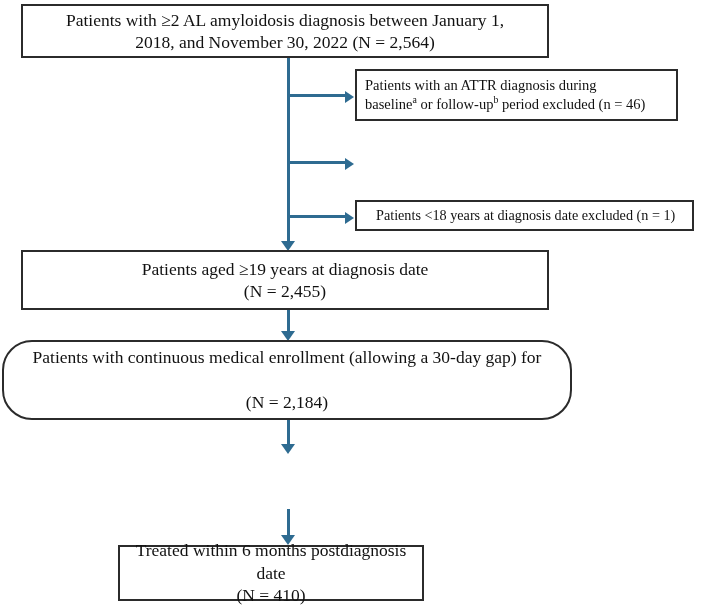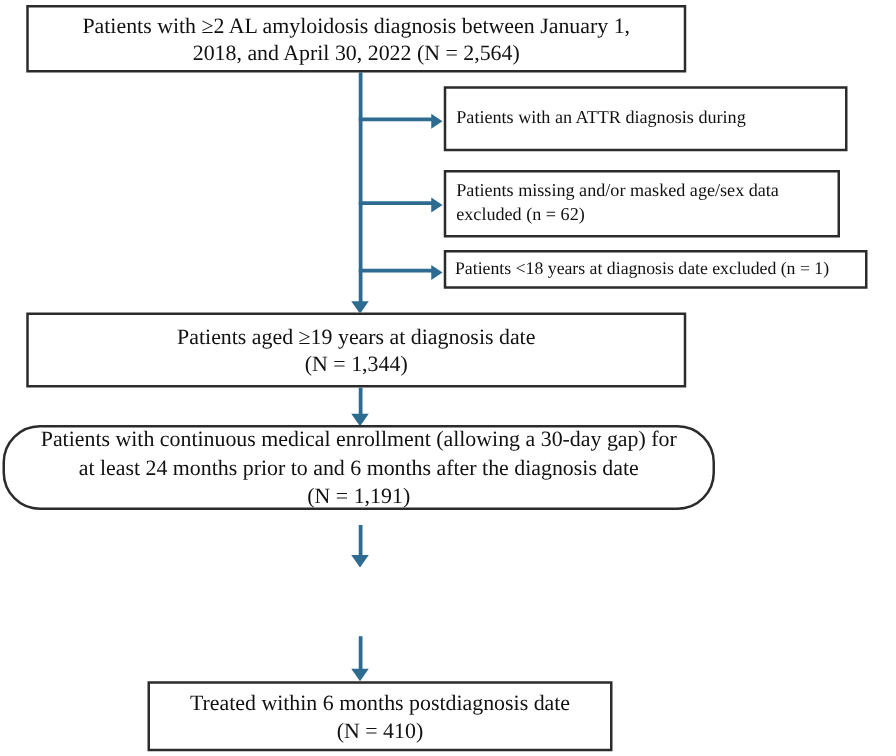--- a/index.html
+++ b/index.html
@@ -37,21 +37,21 @@
     font-size: 17.5px;
     line-height: 1.28;
   }
   .side-node .txt {
     text-align: left;
     font-size: 14.5px;
     line-height: 1.34;
     padding-left: 8px;
   }
   .side-node.one-line .txt {
-    padding-left: 7px;
+    padding-left: 19px;
     font-size: 14.2px;
   }
   sup {
     font-size: 0.68em;
     vertical-align: super;
     line-height: 0;
   }
   
   .vline {
     position: absolute;
@@ -106,59 +106,54 @@
 
   <div class="vline" style="left:287px; top:420px; height:30px;"></div>
   <div class="arrow-down" style="left:281px; top:444px;"></div>
 
   <div class="vline" style="left:287px; top:509px; height:32px;"></div>
   <div class="arrow-down" style="left:281px; top:535px;"></div>
 
   <div class="node main-node" style="left:21px; top:4px; width:528px; height:54px;">
     <span class="txt">
       <span>Patients with ≥2 AL amyloidosis diagnosis between January 1,</span><br>
-      <span>2018, and April 30, 2022 (N = 2,564)</span>
+      <span>2018, and November 30, 2022 (N = 2,564)</span>
     </span>
   </div>
 
   <div class="node main-node" style="left:21px; top:250px; width:528px; height:60px;">
     <span class="txt">
       <span>Patients aged ≥19 years at diagnosis date</span><br>
-      <span>(N = 1,344)</span>
+      <span>(N = 2,455)</span>
     </span>
   </div>
 
-  <div class="node main-node" style="left:2px; top:340px; width:570px; height:68px;border-radius:30px;">
+  <div class="node main-node" style="left:2px; top:340px; width:570px; height:80px;border-radius:30px;">
     <span class="txt">
       <span>Patients with continuous medical enrollment (allowing a 30-day gap) for</span><br>
-      <span>at least 24 months prior to and 6 months after the diagnosis date</span><br>
-      <span>(N = 1,191)</span>
+      <br>
+      <span>(N = 2,184)</span>
     </span>
   </div>
 
 
-  <div class="node main-node" style="left:118px; top:545px; width:372px; height:56px;justify-content:center;">
+  <div class="node main-node" style="left:118px; top:545px; width:306px; height:56px;justify-content:center;">
     <span class="txt">
       <span>Treated within 6 months postdiagnosis date</span><br>
       <span>(N = 410)</span>
     </span>
   </div>
 
   <div class="node side-node" style="left:355px; top:69px; width:323px; height:52px;">
     <span class="txt">
       <span>Patients with an ATTR diagnosis during</span><br>
+      <span><span>baseline</span><sup>a</sup><span> or follow-up</span><sup>b</sup><span> period excluded (n = 46)</span></span>
     </span>
   </div>
 
-  <div class="node side-node" style="left:355px; top:136px; width:317px; height:54px;">
-    <span class="txt">
-      <span>Patients missing and/or masked age/sex data</span><br>
-      <span>excluded (n = 62)</span>
-    </span>
-  </div>
 
   <div class="node side-node one-line" style="left:355px; top:200px; width:339px; height:31px;">
     <span class="txt">
       <span>Patients &lt;18 years at diagnosis date excluded (n = 1)</span>
     </span>
   </div>
 
 </div>
 
 </body></html>

